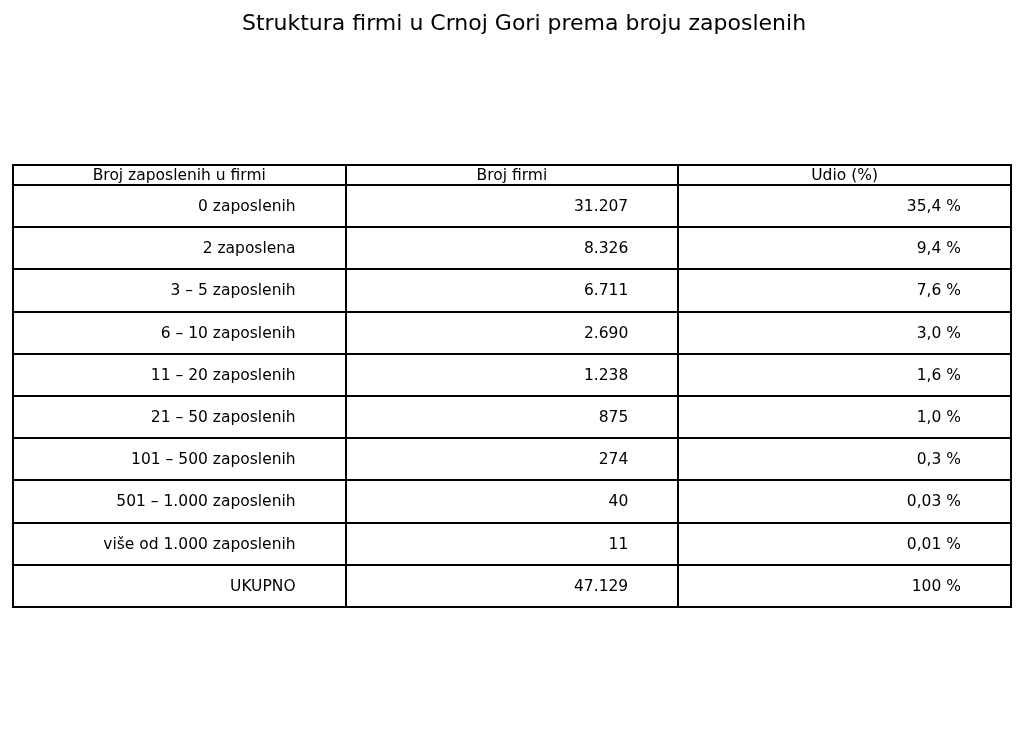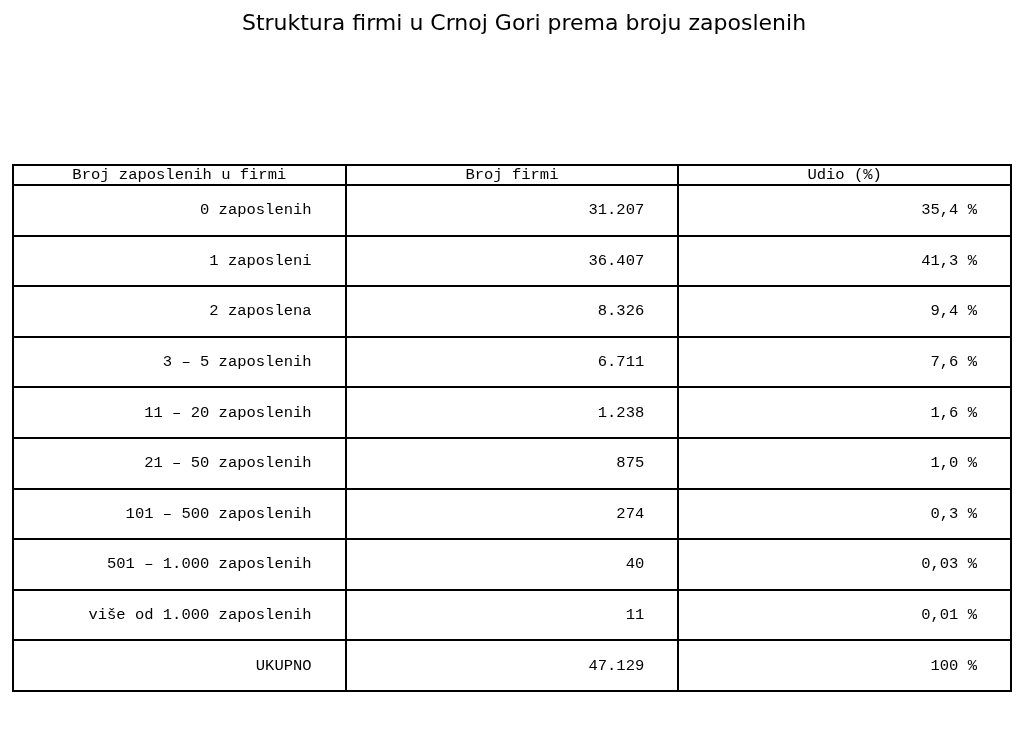--- a/index.html
+++ b/index.html
@@ -25,30 +25,29 @@
     width: 100%;
     text-align: center;
     font-size: 22px;
     color: #000000;
   }
   table.data-table {
     position: absolute;
     left: 12px;
     top: 164px;
     width: 1000px;
-    height: 528px;
+    height: 444px;
     border-collapse: collapse;
     table-layout: fixed;
     font-size: 15.5px;
-    font-family: Liberation Mono, monospace;
   }
   table.data-table th,
   table.data-table td {
     border: 2px solid #000000;
-    padding: 0 33px 0 6px;
+    padding: 0 49px 0 6px;
     overflow: hidden;
     white-space: nowrap;
   }
   table.data-table th {
     text-align: center;
     font-weight: normal;
     padding: 0 6px;
   }
   table.data-table td {
     text-align: right;
@@ -73,33 +72,33 @@
           <th>Udio (%)</th>
         </tr>
     </thead>
     <tbody>
         <tr>
           <td>0 zaposlenih</td>
           <td>31.207</td>
           <td>35,4 %</td>
         </tr>
         <tr>
-          <td>1 zaposleni</td>
-          <td>36.407</td>
-          <td>41,3 %</td>
-        </tr>
-        <tr>
           <td>2 zaposlena</td>
           <td>8.326</td>
           <td>9,4 %</td>
         </tr>
         <tr>
           <td>3 – 5 zaposlenih</td>
           <td>6.711</td>
           <td>7,6 %</td>
+        </tr>
+        <tr>
+          <td>6 – 10 zaposlenih</td>
+          <td>2.690</td>
+          <td>3,0 %</td>
         </tr>
         <tr>
           <td>11 – 20 zaposlenih</td>
           <td>1.238</td>
           <td>1,6 %</td>
         </tr>
         <tr>
           <td>21 – 50 zaposlenih</td>
           <td>875</td>
           <td>1,0 %</td>

